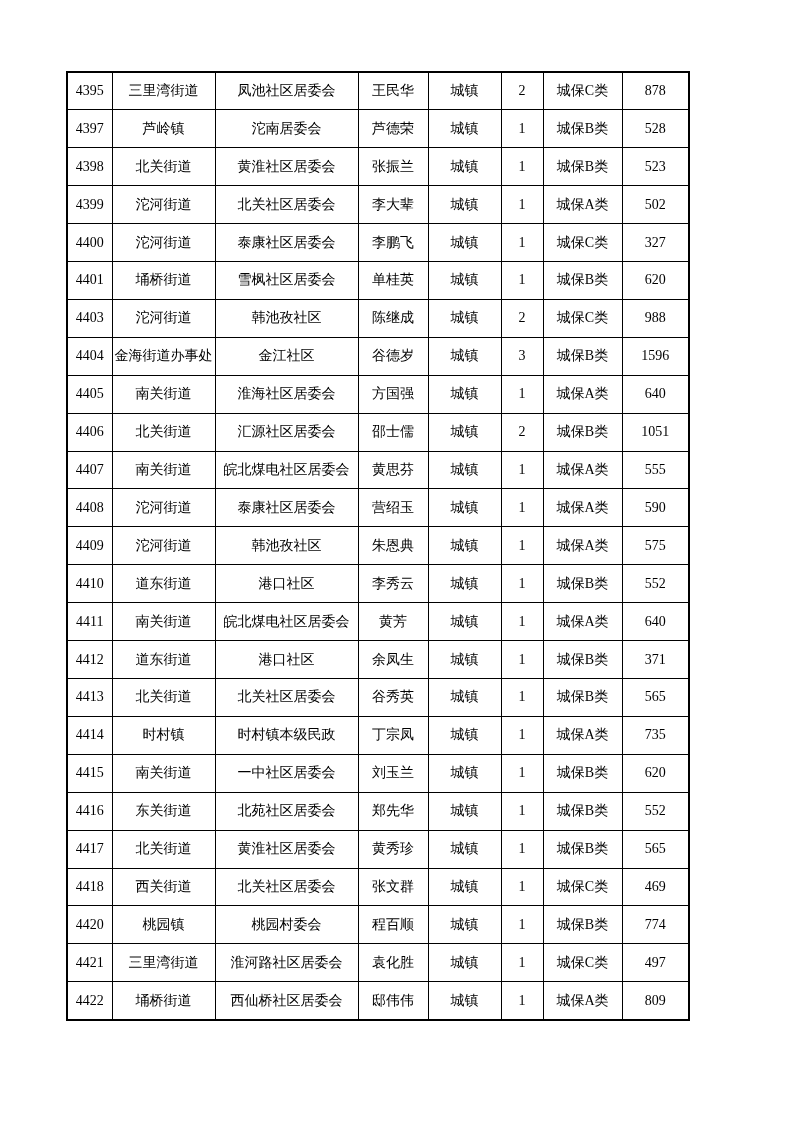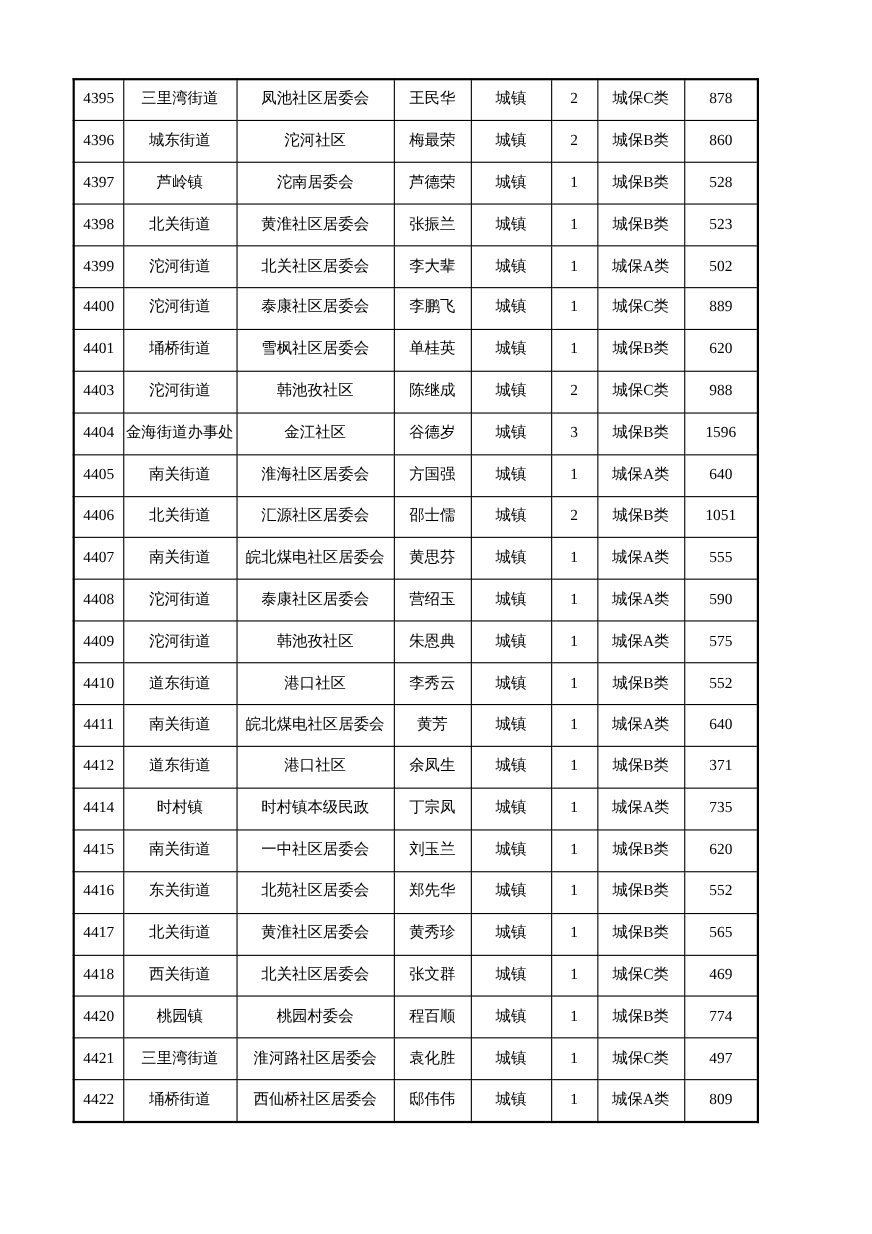--- a/index.html
+++ b/index.html
@@ -74,30 +74,20 @@
     <td>4395</td>
     <td>三里湾街道</td>
     <td>凤池社区居委会</td>
     <td>王民华</td>
     <td>城镇</td>
     <td>2</td>
     <td>城保C类</td>
     <td>878</td>
   </tr>
         <tr>
-    <td>4396</td>
-    <td>城东街道</td>
-    <td>沱河社区</td>
-    <td>梅最荣</td>
-    <td>城镇</td>
-    <td>2</td>
-    <td>城保B类</td>
-    <td>860</td>
-  </tr>
-        <tr>
     <td>4397</td>
     <td>芦岭镇</td>
     <td>沱南居委会</td>
     <td>芦德荣</td>
     <td>城镇</td>
     <td>1</td>
     <td>城保B类</td>
     <td>528</td>
   </tr>
         <tr>
@@ -121,21 +111,21 @@
     <td>502</td>
   </tr>
         <tr>
     <td>4400</td>
     <td>沱河街道</td>
     <td>泰康社区居委会</td>
     <td>李鹏飞</td>
     <td>城镇</td>
     <td>1</td>
     <td>城保C类</td>
-    <td>889</td>
+    <td>327</td>
   </tr>
         <tr>
     <td>4401</td>
     <td>埇桥街道</td>
     <td>雪枫社区居委会</td>
     <td>单桂英</td>
     <td>城镇</td>
     <td>1</td>
     <td>城保B类</td>
     <td>620</td>
@@ -232,20 +222,30 @@
   </tr>
         <tr>
     <td>4412</td>
     <td>道东街道</td>
     <td>港口社区</td>
     <td>余凤生</td>
     <td>城镇</td>
     <td>1</td>
     <td>城保B类</td>
     <td>371</td>
+  </tr>
+        <tr>
+    <td>4413</td>
+    <td>北关街道</td>
+    <td>北关社区居委会</td>
+    <td>谷秀英</td>
+    <td>城镇</td>
+    <td>1</td>
+    <td>城保B类</td>
+    <td>565</td>
   </tr>
         <tr>
     <td>4414</td>
     <td>时村镇</td>
     <td>时村镇本级民政</td>
     <td>丁宗凤</td>
     <td>城镇</td>
     <td>1</td>
     <td>城保A类</td>
     <td>735</td>

